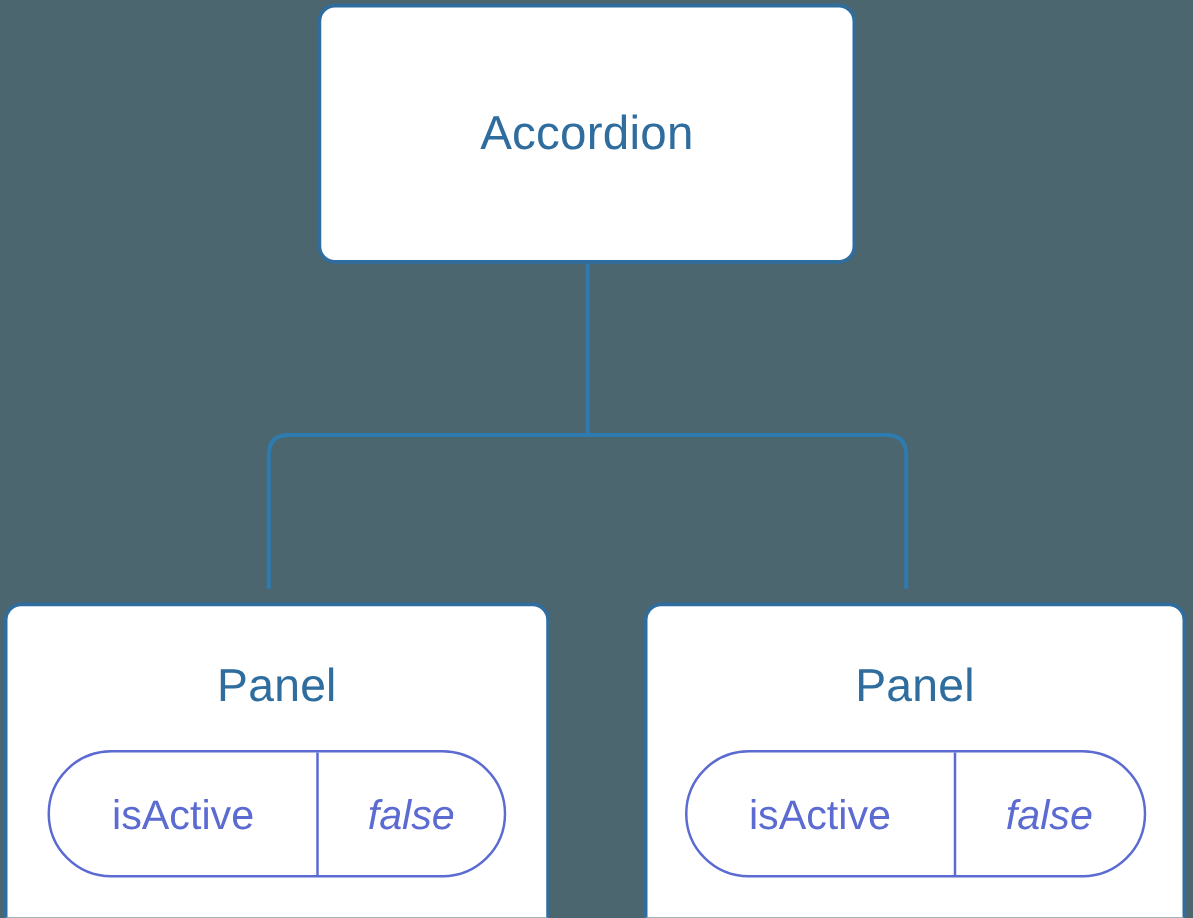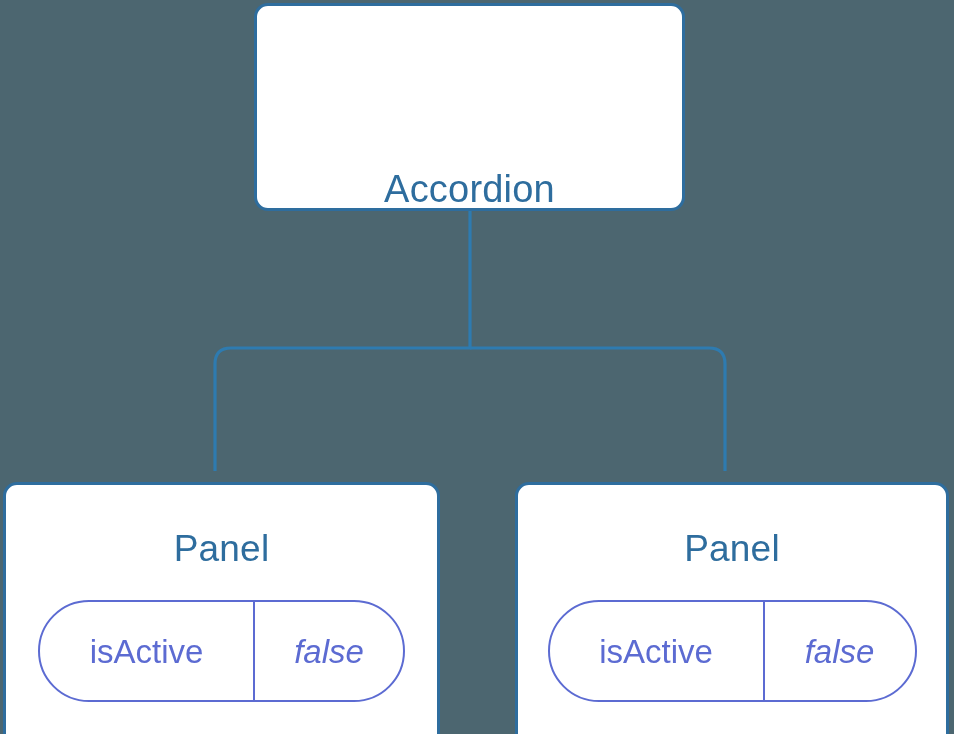--- a/index.html
+++ b/index.html
@@ -41,21 +41,21 @@
     font-size: 37px;
     line-height: 1;
     letter-spacing: 0.2px;
     white-space: nowrap;
   }
   .node-root {
     left: 254px;
     top: 3px;
     width: 431px;
     height: 208px;
-    justify-content: flex-end;
+    justify-content: center;
   }
   .node-root .node-title {
     font-size: 38px;
   }
   .node-panel {
     height: 297px;
     top: 482px;
     padding-top: 45px;
   }
   .node-panel-left  { left: 3px;   width: 437px; }

